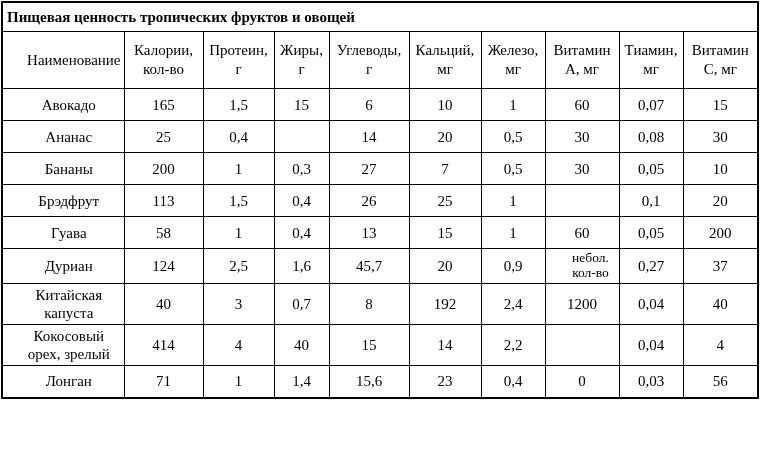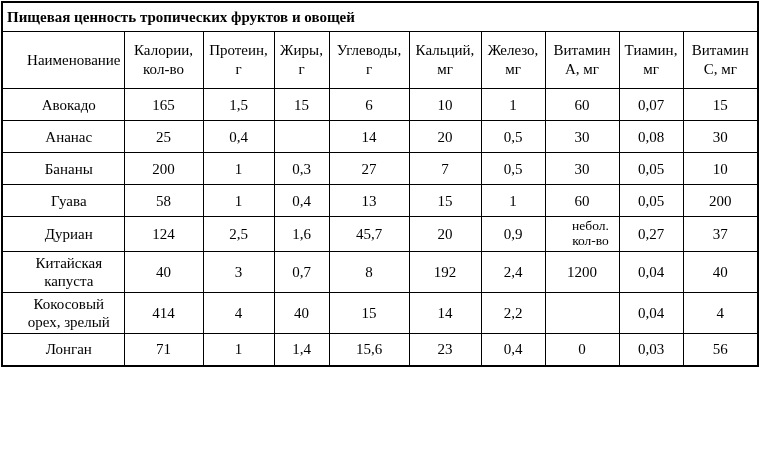--- a/index.html
+++ b/index.html
@@ -128,20 +128,32 @@
           <td class="cell" data-col="1">200</td>
           <td class="cell" data-col="2">1</td>
           <td class="cell" data-col="3">0,3</td>
           <td class="cell" data-col="4">27</td>
           <td class="cell" data-col="5">7</td>
           <td class="cell" data-col="6">0,5</td>
           <td class="cell" data-col="7">30</td>
           <td class="cell" data-col="8">0,05</td>
           <td class="cell" data-col="9">10</td>
         </tr>
+      <tr data-row="3">
+          <td class="cell name" data-col="0">Брэдфрут</td>
+          <td class="cell" data-col="1">113</td>
+          <td class="cell" data-col="2">1,5</td>
+          <td class="cell" data-col="3">0,4</td>
+          <td class="cell" data-col="4">26</td>
+          <td class="cell" data-col="5">25</td>
+          <td class="cell" data-col="6">1</td>
+          <td class="cell" data-col="7"></td>
+          <td class="cell" data-col="8">0,1</td>
+          <td class="cell" data-col="9">20</td>
+        </tr>
       <tr data-row="4">
           <td class="cell name" data-col="0">Гуава</td>
           <td class="cell" data-col="1">58</td>
           <td class="cell" data-col="2">1</td>
           <td class="cell" data-col="3">0,4</td>
           <td class="cell" data-col="4">13</td>
           <td class="cell" data-col="5">15</td>
           <td class="cell" data-col="6">1</td>
           <td class="cell" data-col="7">60</td>
           <td class="cell" data-col="8">0,05</td>

